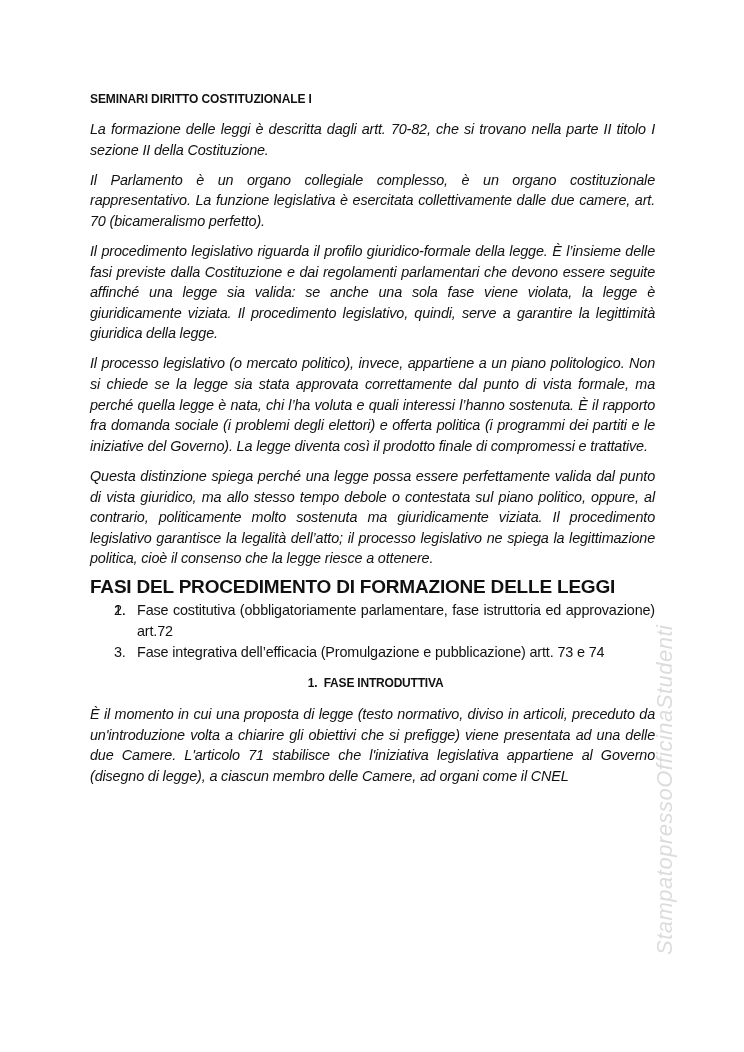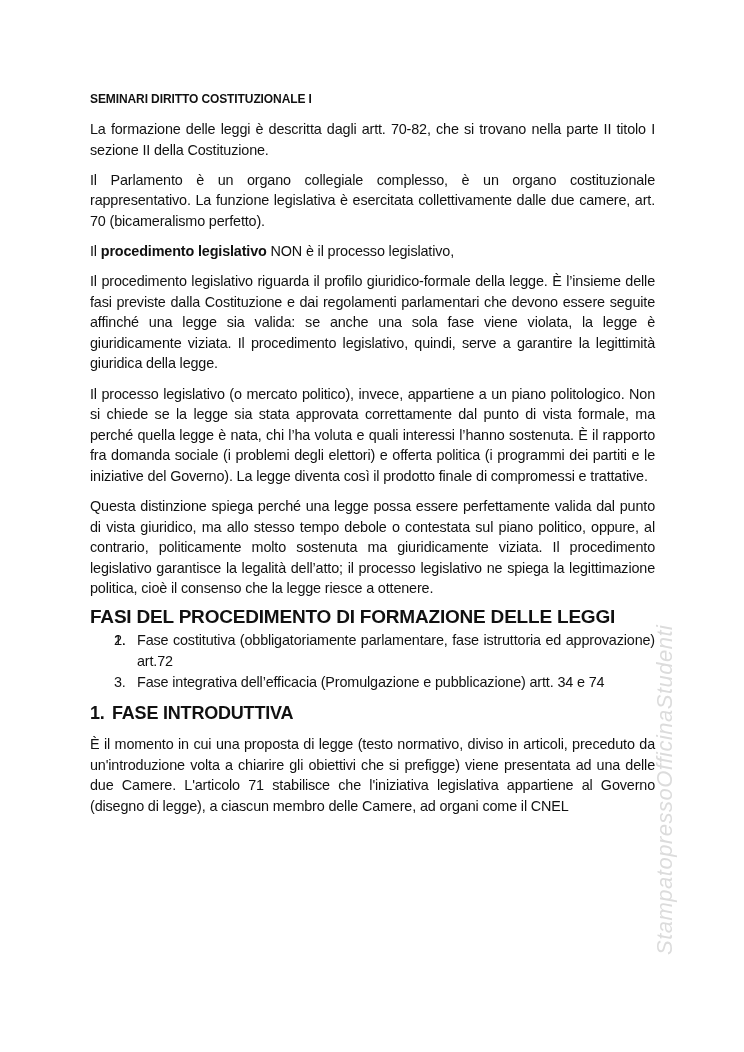--- a/index.html
+++ b/index.html
@@ -33,20 +33,21 @@
       font-weight: bold;
       line-height: 24px;
       margin: 0 0 12px 0;
     }
     p.para {
       font-size: 14.4px;
       line-height: 20.6px;
       margin: 0 0 9.5px 0;
       text-align: justify;
       letter-spacing: -0.15px;
+      font-style: italic;
     }
     .section-head {
       font-size: 19px;
       font-weight: bold;
       line-height: 18px;
       margin: 0 0 4px 0;
       letter-spacing: -0.2px;
     }
     ol.phases {
       margin: 0 0 12px 0;
@@ -61,25 +62,26 @@
       text-align: justify;
       text-align-last: left;
       letter-spacing: -0.15px;
     }
     ol.phases li .num {
       position: absolute;
       left: 24px;
       top: 0;
     }
     .subhead {
-      font-size: 18px;
+      font-size: 12px;
       font-weight: bold;
       line-height: 18px;
       margin: 12px 0 12px 0;
       letter-spacing: -0.2px;
+      text-align: center;
     }
     .subhead .num {
       display: inline-block;
       width: 22px;
     }
     .watermark {
       position: absolute;
       left: 652px;
       top: 955px;
       transform-origin: 0 0;
@@ -97,41 +99,38 @@
 <body>
 
 <div class="watermark">StampatopressoOfficinaStudenti</div>
 
 <div class="page">
   <div class="kicker">SEMINARI DIRITTO COSTITUZIONALE I</div>
 
   <p class="para">La formazione delle leggi è descritta dagli artt. 70-82, che si trovano nella parte II titolo I sezione II della Costituzione.</p>
   <p class="para">Il Parlamento è un organo collegiale complesso, è un organo costituzionale rappresentativo. La funzione legislativa è esercitata collettivamente dalle due camere, art. 70 (bicameralismo perfetto).</p>
 
-  <p class="para">
-    <span>Il </span><strong>procedimento legislativo</strong><span> NON è il processo legislativo,</span>
-  </p>
 
   <p class="para">Il procedimento legislativo riguarda il profilo giuridico-formale della legge. È l’insieme delle fasi previste dalla Costituzione e dai regolamenti parlamentari che devono essere seguite affinché una legge sia valida: se anche una sola fase viene violata, la legge è giuridicamente viziata. Il procedimento legislativo, quindi, serve a garantire la legittimità giuridica della legge.</p>
   <p class="para">Il processo legislativo (o mercato politico), invece, appartiene a un piano politologico. Non si chiede se la legge sia stata approvata correttamente dal punto di vista formale, ma perché quella legge è nata, chi l’ha voluta e quali interessi l’hanno sostenuta. È il rapporto fra domanda sociale (i problemi degli elettori) e offerta politica (i programmi dei partiti e le iniziative del Governo). La legge diventa così il prodotto finale di compromessi e trattative.</p>
   <p class="para">Questa distinzione spiega perché una legge possa essere perfettamente valida dal punto di vista giuridico, ma allo stesso tempo debole o contestata sul piano politico, oppure, al contrario, politicamente molto sostenuta ma giuridicamente viziata. Il procedimento legislativo garantisce la legalità dell’atto; il processo legislativo ne spiega la legittimazione politica, cioè il consenso che la legge riesce a ottenere.</p>
 
   <div class="section-head">FASI DEL PROCEDIMENTO DI FORMAZIONE DELLE LEGGI</div>
 
   <ol class="phases">
     <li>
       <span class="num">1.</span>
     </li>
     <li>
       <span class="num">2.</span>
       <span class="txt">Fase costitutiva (obbligatoriamente parlamentare, fase istruttoria ed approvazione) art.72</span>
     </li>
     <li>
       <span class="num">3.</span>
-      <span class="txt">Fase integrativa dell’efficacia (Promulgazione e pubblicazione) artt. 34 e 74</span>
+      <span class="txt">Fase integrativa dell’efficacia (Promulgazione e pubblicazione) artt. 73 e 74</span>
     </li>
   </ol>
 
   <div class="subhead">
     <span class="num">1.</span><span>FASE INTRODUTTIVA</span>
   </div>
 
   <p class="para">È il momento in cui una proposta di legge (testo normativo, diviso in articoli, preceduto da un'introduzione volta a chiarire gli obiettivi che si prefigge) viene presentata ad una delle due Camere. L'articolo 71 stabilisce che l'iniziativa legislativa appartiene al Governo (disegno di legge), a ciascun membro delle Camere, ad organi come il CNEL</p>
 </div>
 

